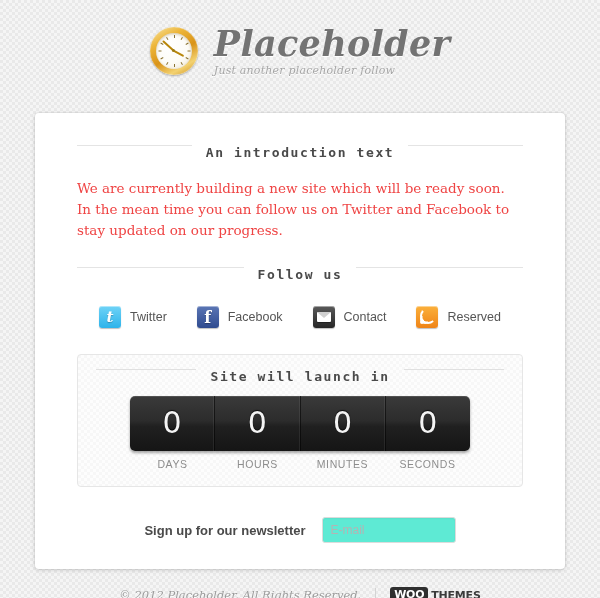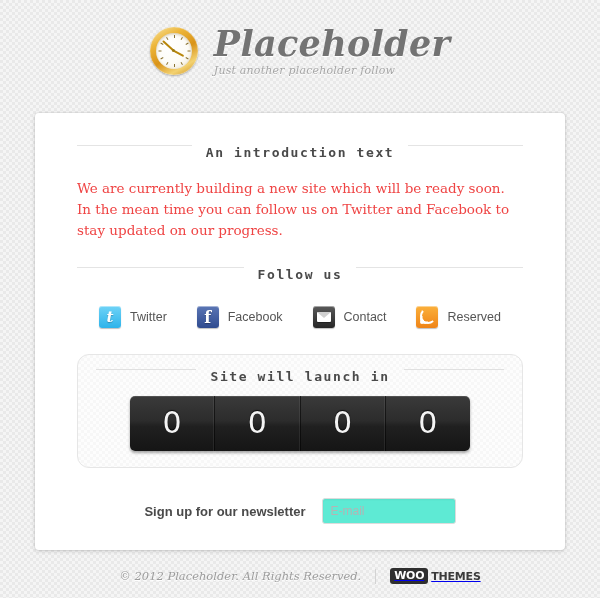--- a/index.html
+++ b/index.html
@@ -236,21 +236,21 @@
 
   
   .countdown-box {
     background-color: #f7f7f7;
     background-image:
       linear-gradient(45deg, rgba(255,255,255,0.7) 25%, transparent 25%, transparent 75%, rgba(255,255,255,0.7) 75%),
       linear-gradient(45deg, rgba(255,255,255,0.7) 25%, transparent 25%, transparent 75%, rgba(255,255,255,0.7) 75%);
     background-size: 6px 6px;
     background-position: 0 0, 3px 3px;
     border: 1px solid #e6e6e6;
-    border-radius: 12px;
+    border-radius: 4px;
     padding: 14px 18px 16px;
     margin-bottom: 28px;
   }
   .countdown-box .sec-head { margin-bottom: 12px; }
   .countdown-box .sec-head .rule { background: #e0e0e0; }
 
   .digits {
     display: flex;
     background: linear-gradient(#3a3a3a 0%, #2c2c2c 45%, #202020 55%, #151515 100%);
     border-radius: 5px;
@@ -461,20 +461,26 @@
       <div class="digit-cell">
         <div class="digit-val">0</div>
       </div>
       <div class="digit-cell">
         <div class="digit-val">0</div>
       </div>
       <div class="digit-cell">
         <div class="digit-val">0</div>
       </div>
     </div>
+    <div class="digit-labels">
+      <div class="digit-label">DAYS</div>
+      <div class="digit-label">HOURS</div>
+      <div class="digit-label">MINUTES</div>
+      <div class="digit-label">SECONDS</div>
+    </div>
   </div>
 
   <div class="newsletter">
     <div class="newsletter-label">Sign up for our newsletter</div>
     <input class="newsletter-input" type="text" placeholder="E-mail" style="">
   </div>
 
 </div>
 
 <div class="footer">

